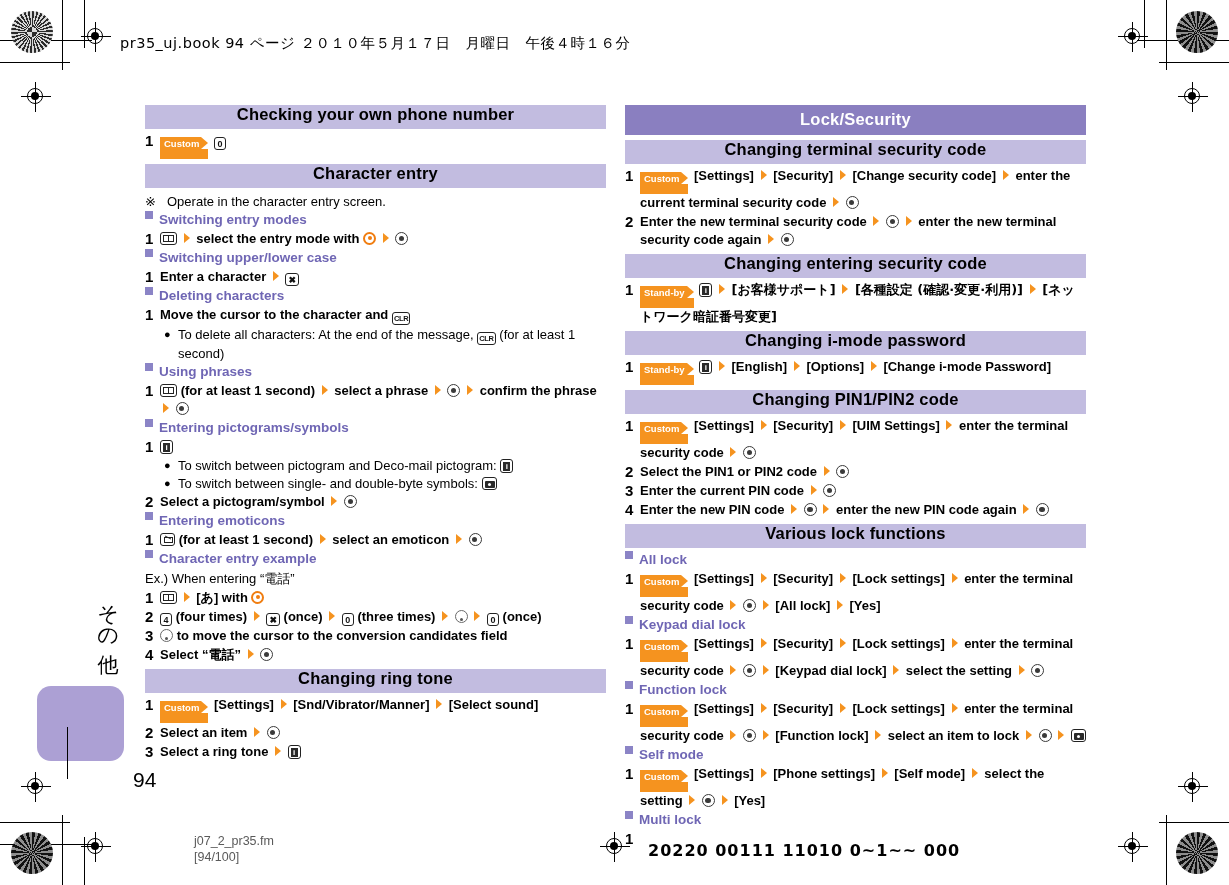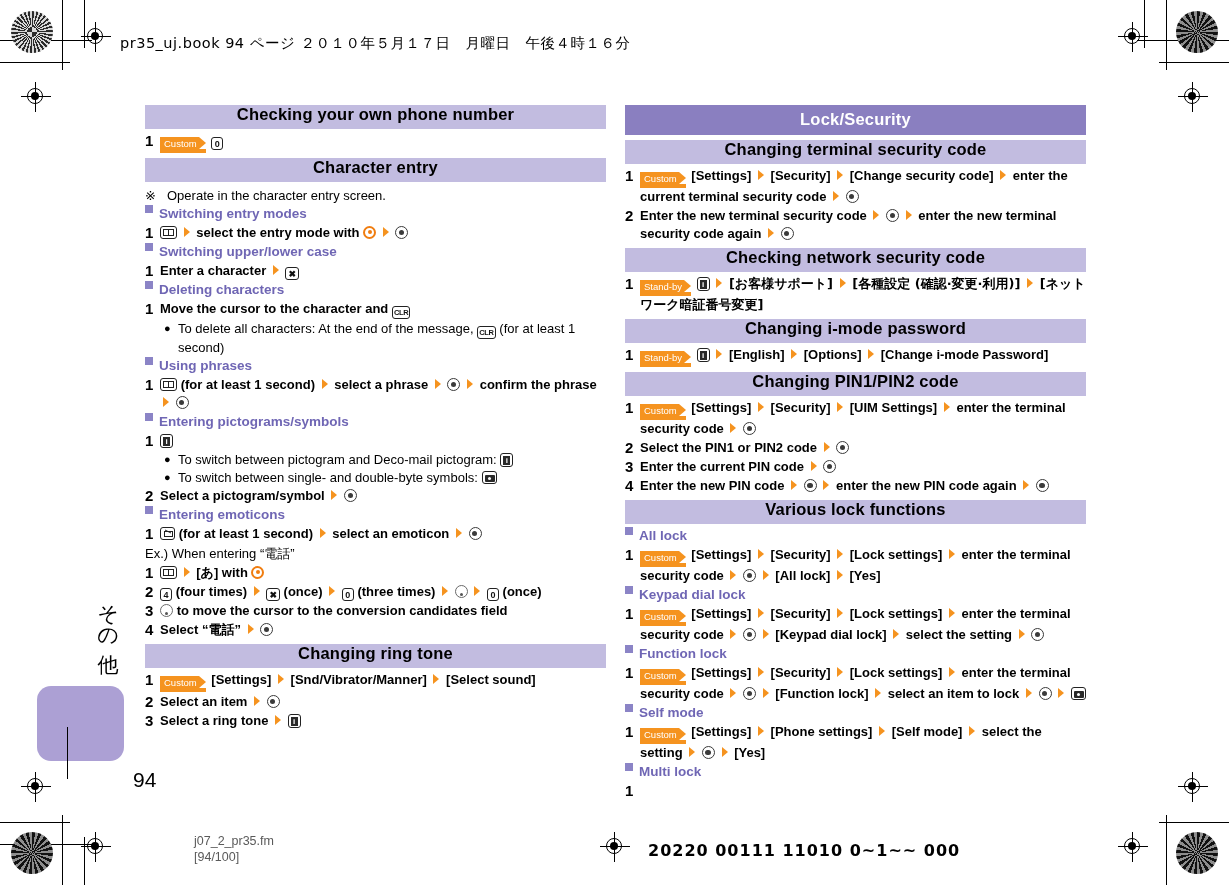--- a/index.html
+++ b/index.html
@@ -456,23 +456,23 @@
     border-radius: 50%;
   }
 
   
   .badge {
     display: inline-block;
     position: relative;
     background: #f5931f;
     color: #ffffff;
     font-size: 9.5px;
-    font-weight: normal;
+    font-weight: bold;
     line-height: 13px;
-    height: 16px;
+    height: 22px;
     padding: 0 9px 0 4px;
     vertical-align: -2px;
     margin-right: 2px;
     font-family: "Liberation Sans", sans-serif;
     white-space: nowrap;
   }
   .badge::after {
     content: "";
     position: absolute;
     right: 0; top: 0;
@@ -650,20 +650,24 @@
         <span class="step-body"><span>Select a pictogram/symbol</span> <span class="arw"></span> <span class="key-sel"></span></span>
       </div>
       <div class="subhead">
         <span class="sq"></span>
         <span>Entering emoticons</span>
       </div>
       <div class="step">
         <span class="step-num">1</span>
         <span class="step-body"><span class="key-mail"></span> <span>(for at least 1 second)</span> <span class="arw"></span> <span>select an emoticon</span> <span class="arw"></span> <span class="key-sel"></span></span>
       </div>
+      <div class="subhead">
+        <span class="sq"></span>
+        <span>Character entry example</span>
+      </div>
       <div class="plain-row">Ex.) When entering “電話”</div>
       <div class="step">
         <span class="step-num">1</span>
         <span class="step-body"><span class="key-book"></span> <span class="arw"></span> <span>[あ] with</span> <span class="key-nav"></span></span>
       </div>
       <div class="step">
         <span class="step-num">2</span>
         <span class="step-body"><span class="key">4</span> <span>(four times)</span> <span class="arw"></span> <span class="key">✖</span> <span>(once)</span> <span class="arw"></span> <span class="key">0</span> <span>(three times)</span> <span class="arw"></span> <span class="key-navg"></span> <span class="arw"></span> <span class="key">0</span> <span>(once)</span></span>
       </div>
       <div class="step">
@@ -697,21 +701,21 @@
     <div class="block">
       <div class="step">
         <span class="step-num">1</span>
         <span class="step-body"><span class="badge">Custom</span> <span>[Settings]</span> <span class="arw"></span> <span>[Security]</span> <span class="arw"></span> <span>[Change security code]</span> <span class="arw"></span> <span>enter the current terminal security code</span> <span class="arw"></span> <span class="key-sel"></span></span>
       </div>
       <div class="step">
         <span class="step-num">2</span>
         <span class="step-body"><span>Enter the new terminal security code</span> <span class="arw"></span> <span class="key-sel"></span> <span class="arw"></span> <span>enter the new terminal security code again</span> <span class="arw"></span> <span class="key-sel"></span></span>
       </div>
     </div>
-    <div class="bar-section">Checking network security code</div>
+    <div class="bar-section">Changing entering security code</div>
     <div class="block">
       <div class="step">
         <span class="step-num">1</span>
         <span class="step-body"><span class="badge">Stand-by</span> <span class="key-dark"><span class="fill"></span><span class="glyph">i</span></span> <span class="arw"></span> <span class="jp">[お客様サポート]</span> <span class="arw"></span> <span class="jp">[各種設定 (確認·変更·利用)]</span> <span class="arw"></span> <span class="jp">[ネットワーク暗証番号変更]</span></span>
       </div>
     </div>
     <div class="bar-section">Changing i-mode password</div>
     <div class="block">
       <div class="step">
         <span class="step-num">1</span>

